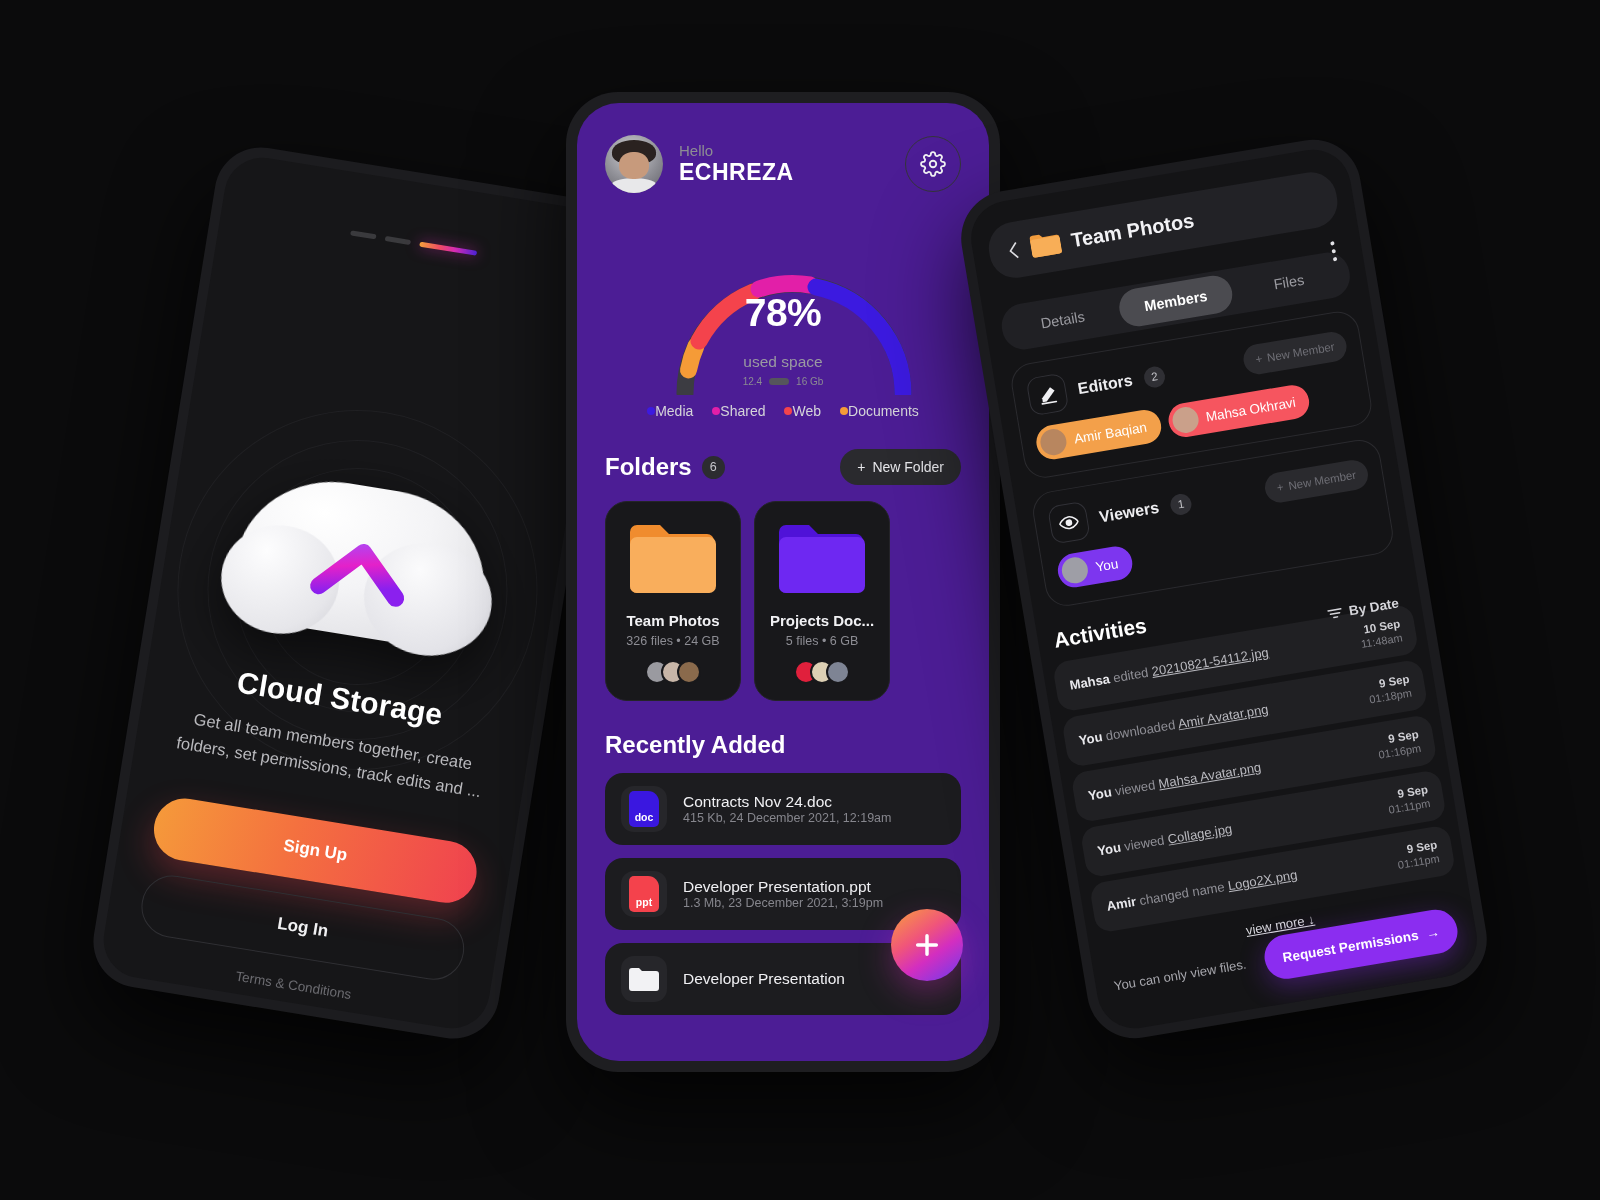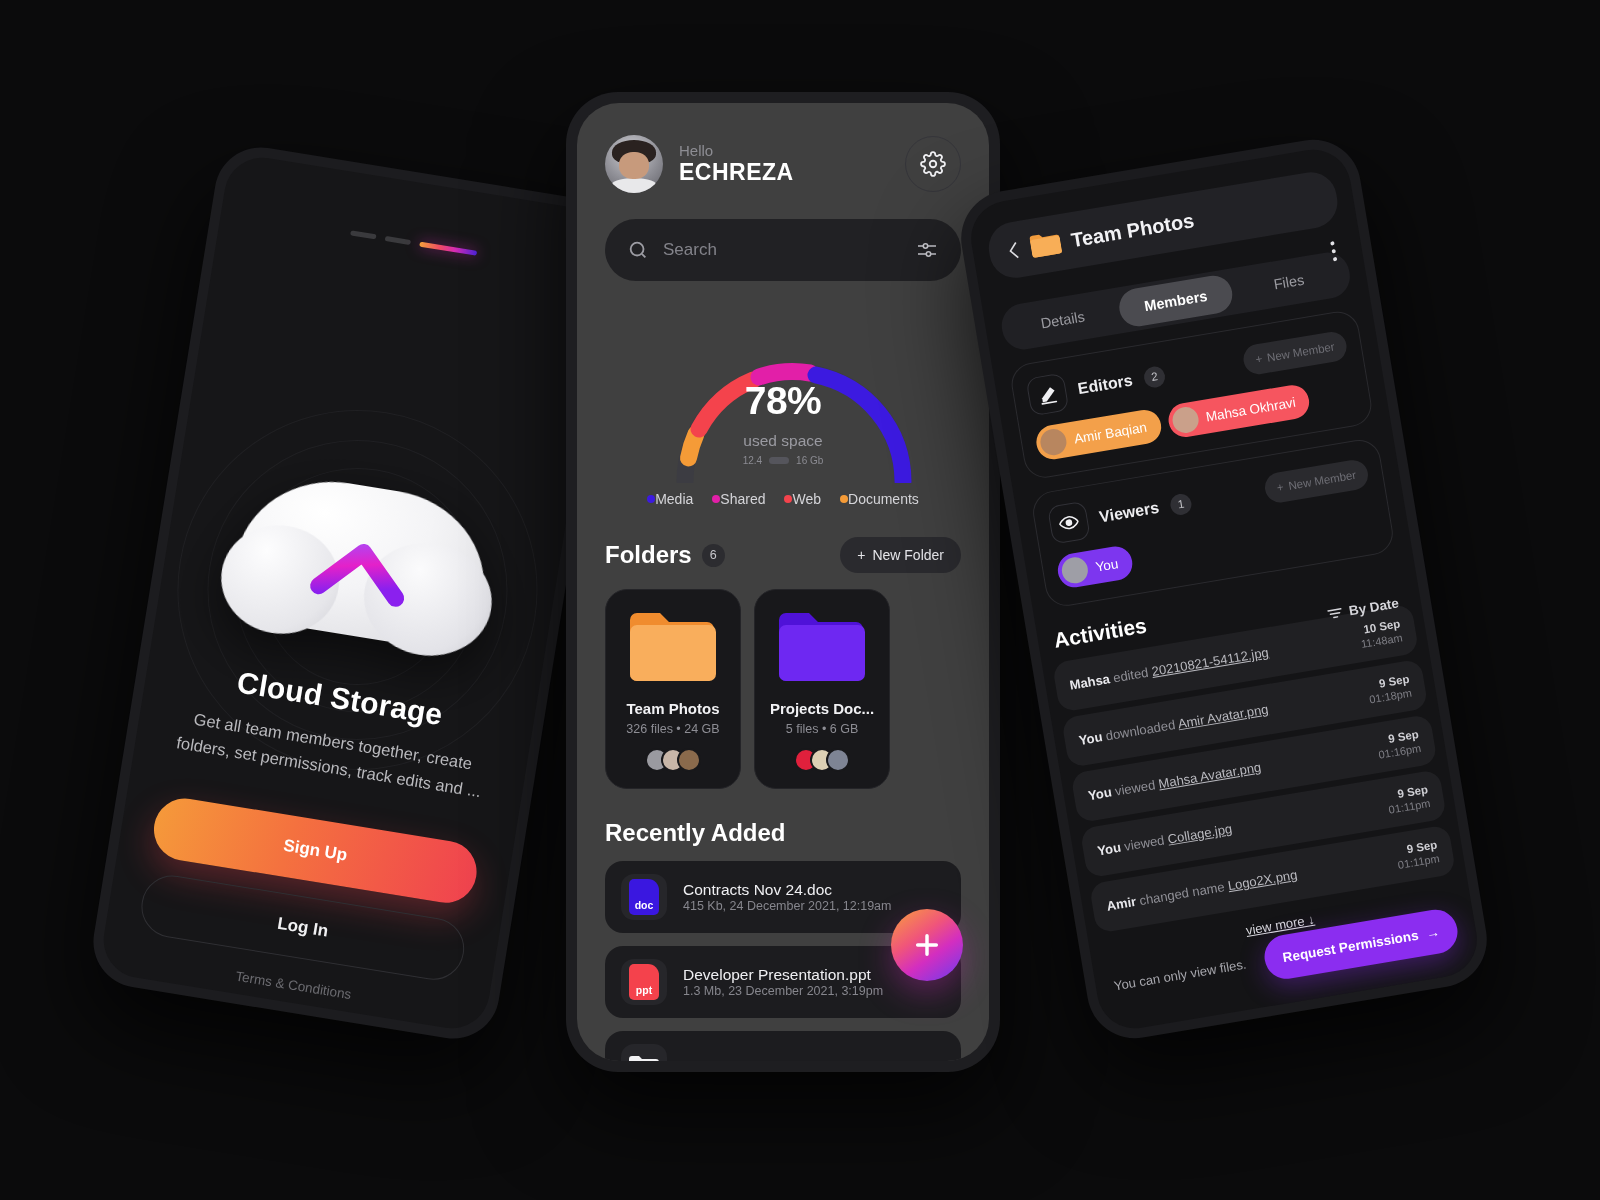--- a/index.html
+++ b/index.html
@@ -83,41 +83,41 @@
   }
   .terms { position:absolute; left:0; right:0; top:805px; text-align:center; font-size:13.5px; color:#6b6b70; }
 
   
   #phone-center {
     left: 566px; top: 92px;
     width: 434px; height: 980px;
     background: #1e1e21;
     border-radius: 52px; padding: 11px;
   }
-  #phone-center .screen { background:#404040; border-radius:42px; }
+  #phone-center .screen { background:#4c1d95; border-radius:42px; }
 
   .ct-header { padding: 32px 28px 0 28px; display:flex; align-items:center; gap:16px; }
   .avatar-lg { width:58px; height:58px; border-radius:50%; flex:0 0 auto; overflow:hidden;
     background: radial-gradient(circle at 45% 30%, #cfcfd4 0%, #8e8e95 55%, #5d5d64 100%); position:relative; }
   .avatar-lg .hair { position:absolute; left:12%; top:8%; width:76%; height:42%; background:#2a2220; border-radius:50% 50% 40% 40%; }
   .avatar-lg .face { position:absolute; left:24%; top:30%; width:52%; height:46%; background:#c79a7c; border-radius:46%; }
   .avatar-lg .body { position:absolute; left:8%; bottom:-6%; width:84%; height:32%; background:#e8e8ea; border-radius:48% 48% 0 0; }
   .hello { font-size:15px; color:#8d8d93; }
   .uname { font-size:23px; font-weight:700; color:#fff; letter-spacing:.5px; margin-top:0; }
   .gear-btn { margin-left:auto; width:56px; height:56px; border-radius:50%; border:1px solid #35353a;
     display:flex; align-items:center; justify-content:center; }
 
   .search-bar { margin:26px 28px 0 28px; height:62px; border-radius:32px; background:#212124;
     display:flex; align-items:center; padding:0 22px; gap:14px; }
   .search-bar .ph { font-size:17px; color:#83838a; flex:1; }
 
   .gauge-wrap { position:relative; margin-top:22px; height:180px; }
   .gauge-center { position:absolute; left:0; right:0; top:76px; text-align:center; }
   .g-pct { font-size:39px; font-weight:800; color:#fff; letter-spacing:-.5px; }
-  .g-lab { font-size:15.5px; color:#9a9aa1; margin-top:9px; }
+  .g-lab { font-size:15.5px; color:#9a9aa1; margin-top:18px; }
   .g-sub { font-size:10px; color:#8b8b92; margin-top:5px; display:flex; align-items:center; justify-content:center; gap:7px;}
   .g-bar { width:20px; height:7px; border-radius:4px; background:#55555c; display:inline-block; }
 
   .legend { display:flex; justify-content:center; gap:19px; margin-top:8px; }
   .lg-item { display:flex; align-items:center; font-size:14px; color:#d5d5d9; }
   .lg-dot { width:8px; height:8px; border-radius:50%; }
 
   .sec-head { display:flex; align-items:center; padding:0 28px; margin-top:30px; }
   .sec-title { font-size:24px; font-weight:700; color:#fff; }
   .count-pill { margin-left:10px; min-width:23px; height:23px; border-radius:12px; background:#2c2c30;
@@ -260,33 +260,20 @@
           <div class="uname">ECHREZA</div>
         </div>
         <div class="gear-btn">
           <svg width="26" height="26" viewBox="0 0 24 24" fill="none" stroke="#f0f0f3" stroke-width="1.7">
             <circle cx="12" cy="12" r="3"></circle>
             <path d="M19.4 15a1.65 1.65 0 00.33 1.82l.06.06a2 2 0 11-2.83 2.83l-.06-.06a1.65 1.65 0 00-1.82-.33 1.65 1.65 0 00-1 1.51V21a2 2 0 11-4 0v-.09a1.65 1.65 0 00-1.08-1.51 1.65 1.65 0 00-1.82.33l-.06.06a2 2 0 11-2.83-2.83l.06-.06a1.65 1.65 0 00.33-1.82 1.65 1.65 0 00-1.51-1H3a2 2 0 110-4h.09A1.65 1.65 0 004.6 8.9a1.65 1.65 0 00-.33-1.82l-.06-.06a2 2 0 112.83-2.83l.06.06a1.65 1.65 0 001.82.33H9a1.65 1.65 0 001-1.51V3a2 2 0 114 0v.09a1.65 1.65 0 001 1.51 1.65 1.65 0 001.82-.33l.06-.06a2 2 0 112.83 2.83l-.06.06a1.65 1.65 0 00-.33 1.82V9a1.65 1.65 0 001.51 1H21a2 2 0 110 4h-.09a1.65 1.65 0 00-1.51 1z"></path>
           </svg>
         </div>
       </div>
 
-      <div class="search-bar">
-        <svg width="22" height="22" viewBox="0 0 24 24" fill="none" stroke="#9c9ca3" stroke-width="2">
-          <circle cx="11" cy="11" r="7"></circle>
-            <path d="M20 20l-3.5-3.5"></path>
-        </svg>
-        <span class="ph">Search</span>
-        <svg width="24" height="24" viewBox="0 0 24 24" fill="none" stroke="#c9c9cf" stroke-width="1.6">
-          <path d="M3 8h5M13 8h8"></path>
-            <circle cx="10.5" cy="8" r="2.2"></circle>
-          <path d="M3 16h8M16 16h5"></path>
-            <circle cx="13.5" cy="16" r="2.2"></circle>
-        </svg>
-      </div>
 
       <div class="gauge-wrap">
         <svg width="434" height="180" viewBox="0 0 434 180">
 
           <path d="M108 178 A109 109 0 0 1 326 178" fill="none" stroke="#3c3c42" stroke-width="17" stroke-linecap="round"></path>
 
           <path d="M111.5 155 A109 109 0 0 1 119 131" fill="none" stroke="#f59b37" stroke-width="17" stroke-linecap="round"></path>
 
           <path d="M122 126 A109 109 0 0 1 176 77" fill="none" stroke="#f4434c" stroke-width="17" stroke-linecap="round"></path>
 

